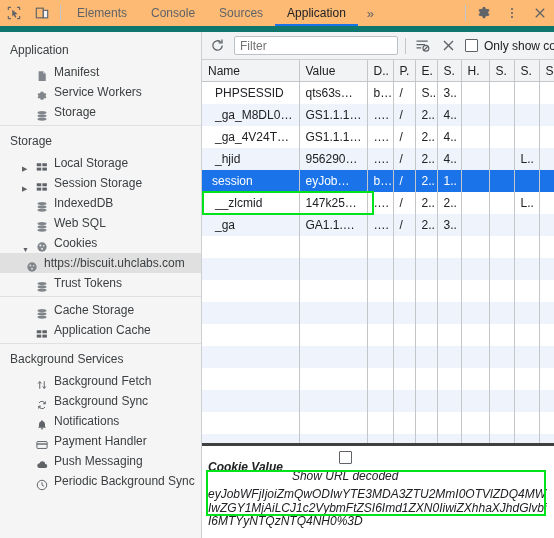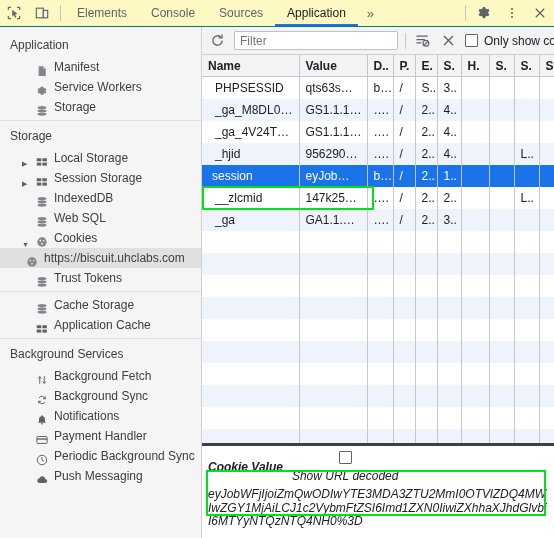--- a/index.html
+++ b/index.html
@@ -16,22 +16,22 @@
     width: 554px; height: 538px;
     position: relative;
     display: flex; flex-direction: column;
     background: #fff;
   }
 
   
   .tabbar {
     height: 26px;
     min-height: 26px;
-    background: #fef9c3;
-    border-bottom: 1px solid #0f766e;
+    background: #fdba74;
+    border-bottom: 6px solid #0f766e;
     display: flex;
     align-items: stretch;
     position: relative;
     text-align: right;
   }
   .tb-icon {
     width: 28px;
     display: flex; align-items: center; justify-content: center;
     cursor: pointer;
   }
@@ -178,21 +178,21 @@
     background: #fff;
   }
   table.ck {
     border-collapse: collapse;
     width: 100%;
     table-layout: fixed;
     font-size: 12px;
   }
   table.ck th {
     background: #f1f3f4;
-    font-weight: bold;
+    font-weight: normal;
     color: #202124;
     text-align: left;
     height: 21px;
     padding: 0 0 0 6px;
     border-right: 1px solid #c4c7c9;
     border-bottom: 1px solid #c4c7c9;
     font-size: 12px;
     overflow: hidden;
     white-space: nowrap;
   }
@@ -513,34 +513,34 @@
               <rect x="1.2" y="3.4" width="13.6" height="9.2" rx="1" stroke="#5f6368" stroke-width="1.3" fill="none"></rect>
               <rect x="1.2" y="5.8" width="13.6" height="1.8" fill="#5f6368"></rect>
             </svg>
         </span>
         <span class="sb-label">Payment Handler</span>
       </div>
       <div class="sb-item indent1">
         <span class="sb-arrow spacer">▶</span>
         <span class="sb-ico">
           <svg width="12" height="12" viewBox="0 0 16 16">
+              <path fill="#5f6368" d="M12.4 6.6a4 4 0 00-7.7-1A3.2 3.2 0 005 12h7.2a2.7 2.7 0 00.2-5.4z"></path>
+            </svg>
+        </span>
+        <span class="sb-label">Push Messaging</span>
+      </div>
+      <div class="sb-item indent1">
+        <span class="sb-arrow spacer">▶</span>
+        <span class="sb-ico">
+          <svg width="12" height="12" viewBox="0 0 16 16">
               <circle cx="8" cy="8" r="6.3" stroke="#5f6368" stroke-width="1.3" fill="none"></circle>
               <path d="M8 4.2V8l2.7 1.8" stroke="#5f6368" stroke-width="1.3" fill="none"></path>
             </svg>
         </span>
         <span class="sb-label">Periodic Background Sync</span>
-      </div>
-      <div class="sb-item indent1">
-        <span class="sb-arrow spacer">▶</span>
-        <span class="sb-ico">
-          <svg width="12" height="12" viewBox="0 0 16 16">
-              <path fill="#5f6368" d="M12.4 6.6a4 4 0 00-7.7-1A3.2 3.2 0 005 12h7.2a2.7 2.7 0 00.2-5.4z"></path>
-            </svg>
-        </span>
-        <span class="sb-label">Push Messaging</span>
       </div>
     </div>
 
     <div class="main">
 
       <div class="toolbar">
         <div class="tool-btn">
           <svg width="15" height="15" viewBox="0 0 16 16">
             <path d="M13 8a5 5 0 11-1.6-3.7" stroke="#5f6368" stroke-width="1.4" fill="none"></path>
             <path d="M12.8 1.6v3.6H9.2" stroke="#5f6368" stroke-width="1.4" fill="none"></path>

